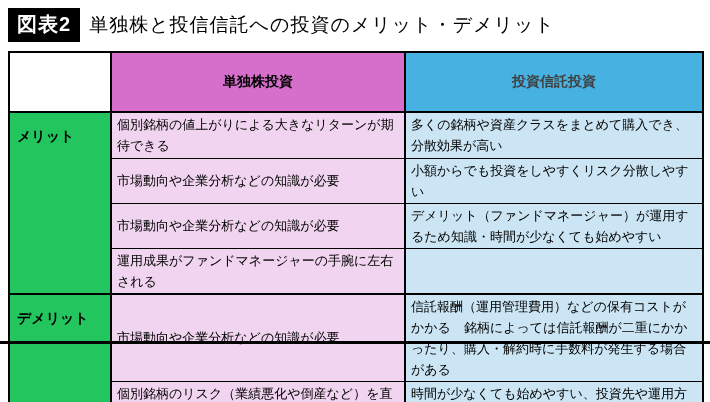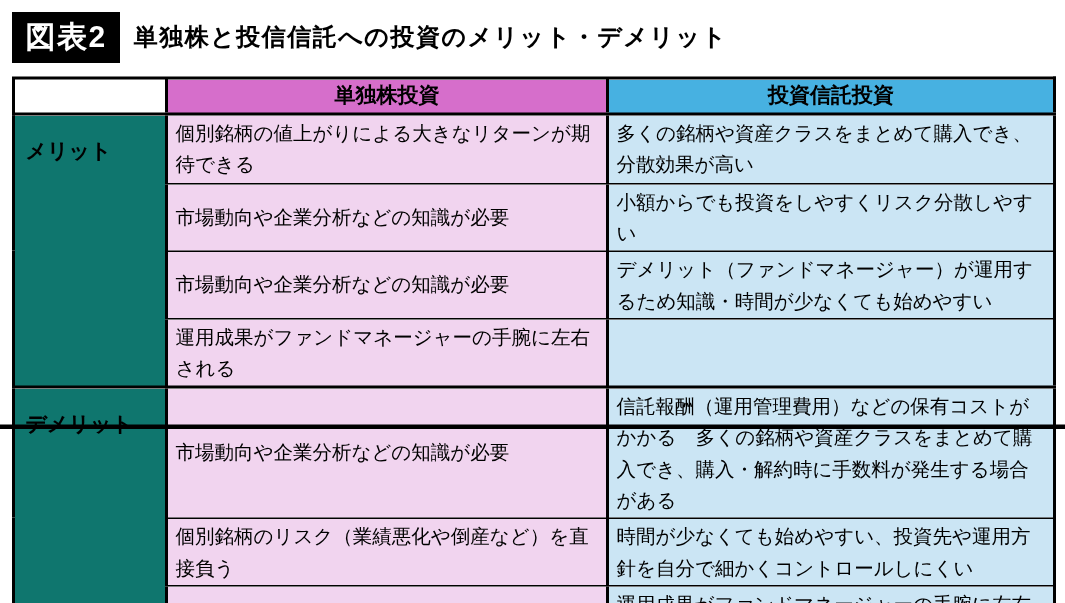--- a/index.html
+++ b/index.html
@@ -4,56 +4,56 @@
 <style>
   * { box-sizing: border-box; }
   html, body { margin: 0; padding: 0; }
   body {
     width: 710px; height: 402px;
     background: #ffffff;
     font-family: "Liberation Sans", sans-serif;
     color: #000;
     overflow: hidden;
   }
-  .page { position: relative; width: 710px; height: 286px; padding: 8px 8px 0 8px; }
+  .page { position: relative; width: 710px; height: 344px; padding: 8px 8px 0 8px; }
 
   
   .title-row { display: flex; align-items: center; gap: 9px; margin-bottom: 9px; }
   .badge {
     background: #000; color: #fff;
     font-weight: bold; font-size: 20px;
     padding: 3px 9px 4px 9px;
     flex: 0 0 auto;
     letter-spacing: 1px;
   }
-  .title-text { font-weight: bold; font-size: 16px; letter-spacing: 1px; }
+  .title-text { font-weight: normal; font-size: 19px; letter-spacing: 1px; }
 
   
   table.cmp {
     width: 694px;
     border-collapse: collapse;
     border: 2px solid #000;
     table-layout: fixed;
   }
   table.cmp th, table.cmp td {
     border: 1px solid #000;
     border-left-width: 2px;
     overflow: hidden;
   }
   table.cmp thead th {
     font-size: 14px; font-weight: bold; text-align: center;
     border-bottom-width: 2px;
-    padding: 2px 4px;
+    padding: 20px 4px;
   }
   th.corner { background: #ffffff; }
   th.h-stock { background: #d66ecb; color: #000; }
-  th.h-fund  { background: #47b1e1; color: #000000; }
+  th.h-fund  { background: #47b1e1; color: #404040; }
 
   th.rowlabel {
-    background: #0f766e;
+    background: #22c55e;
     font-size: 14px; font-weight: bold; text-align: left;
     vertical-align: top;
     padding: 15px 4px 4px 7px;
   }
   tr.sec-start th, tr.sec-start td { border-top-width: 2px; }
 
   td.cell {
     font-size: 13px; line-height: 21px; color: #000000;
     vertical-align: middle;
     padding: 1px 5px 1px 5px;
@@ -103,21 +103,21 @@
         <td class="cell fund">デメリット（ファンドマネージャー）が運用するため知識・時間が少なくても始めやすい</td>
       </tr>
       <tr style="height:20px">
         <td class="cell stock">運用成果がファンドマネージャーの手腕に左右される</td>
         <td class="cell fund"></td>
       </tr>
 
       <tr class="sec-start" style="height:66px">
         <th class="rowlabel" rowspan="4">デメリット</th>
         <td class="cell stock">市場動向や企業分析などの知識が必要</td>
-        <td class="cell fund">信託報酬（運用管理費用）などの保有コストがかかる　多くの銘柄や資産クラスをまとめて購入でき、購入・解約時に手数料が発生する場合がある</td>
+        <td class="cell fund">信託報酬（運用管理費用）などの保有コストがかかる　銘柄によっては信託報酬が二重にかかったり、購入・解約時に手数料が発生する場合がある</td>
       </tr>
       <tr style="height:42px">
         <td class="cell stock">個別銘柄のリスク（業績悪化や倒産など）を直接負う</td>
         <td class="cell fund">時間が少なくても始めやすい、投資先や運用方針を自分で細かくコントロールしにくい</td>
       </tr>
       <tr style="height:35px">
         <td class="cell stock">値動きが大きくなりやすい</td>
         <td class="cell fund">運用成果がファンドマネージャーの手腕に左右される</td>
       </tr>
 

